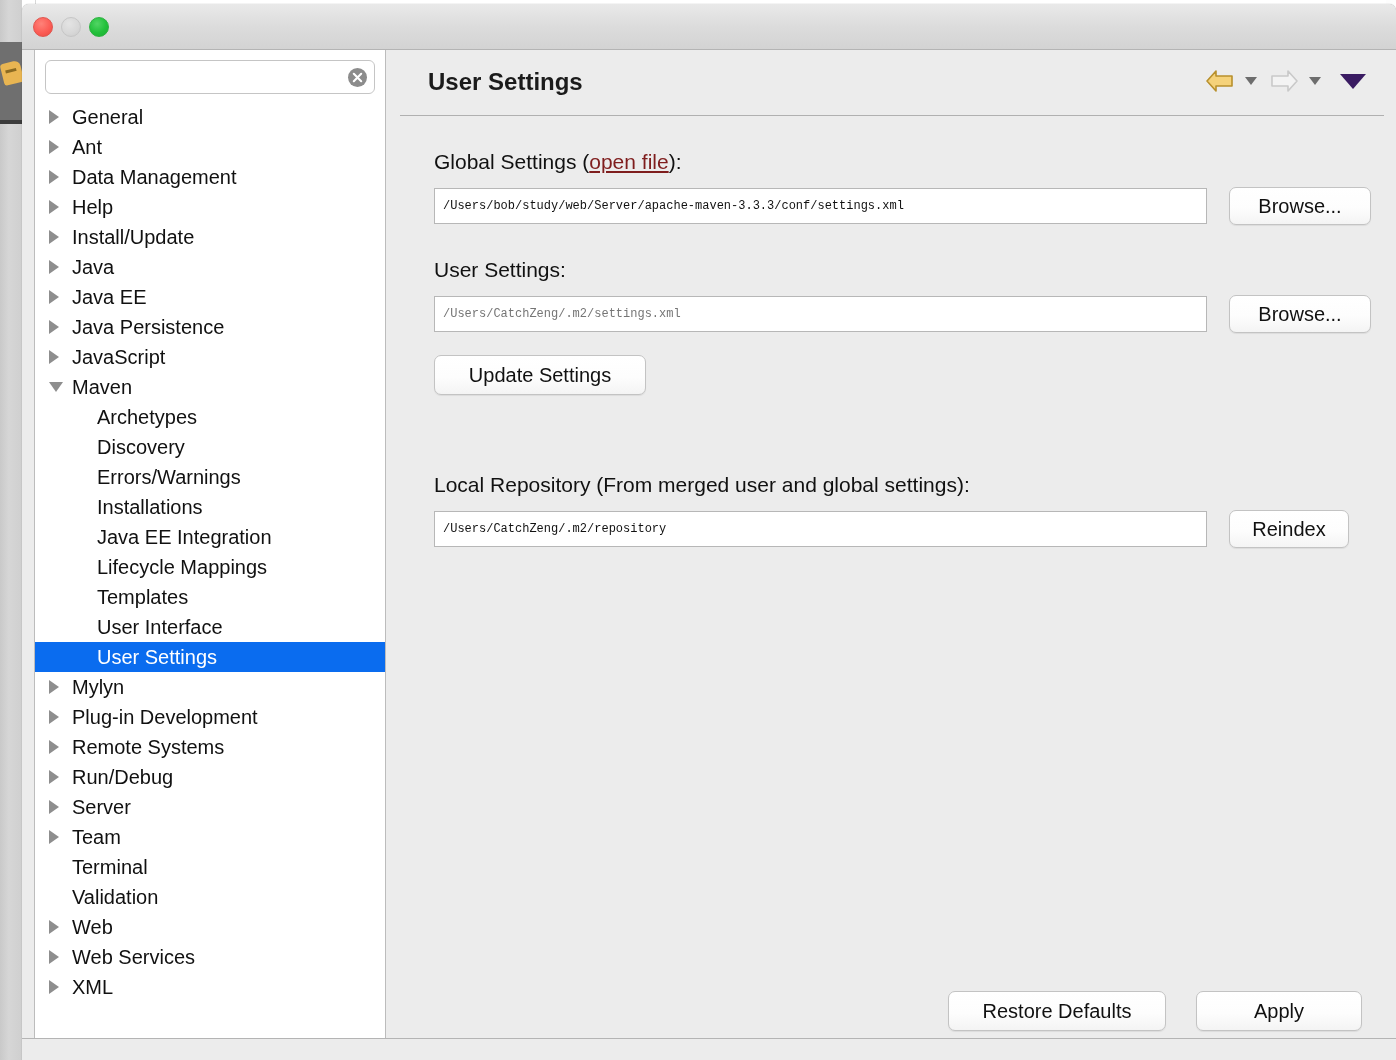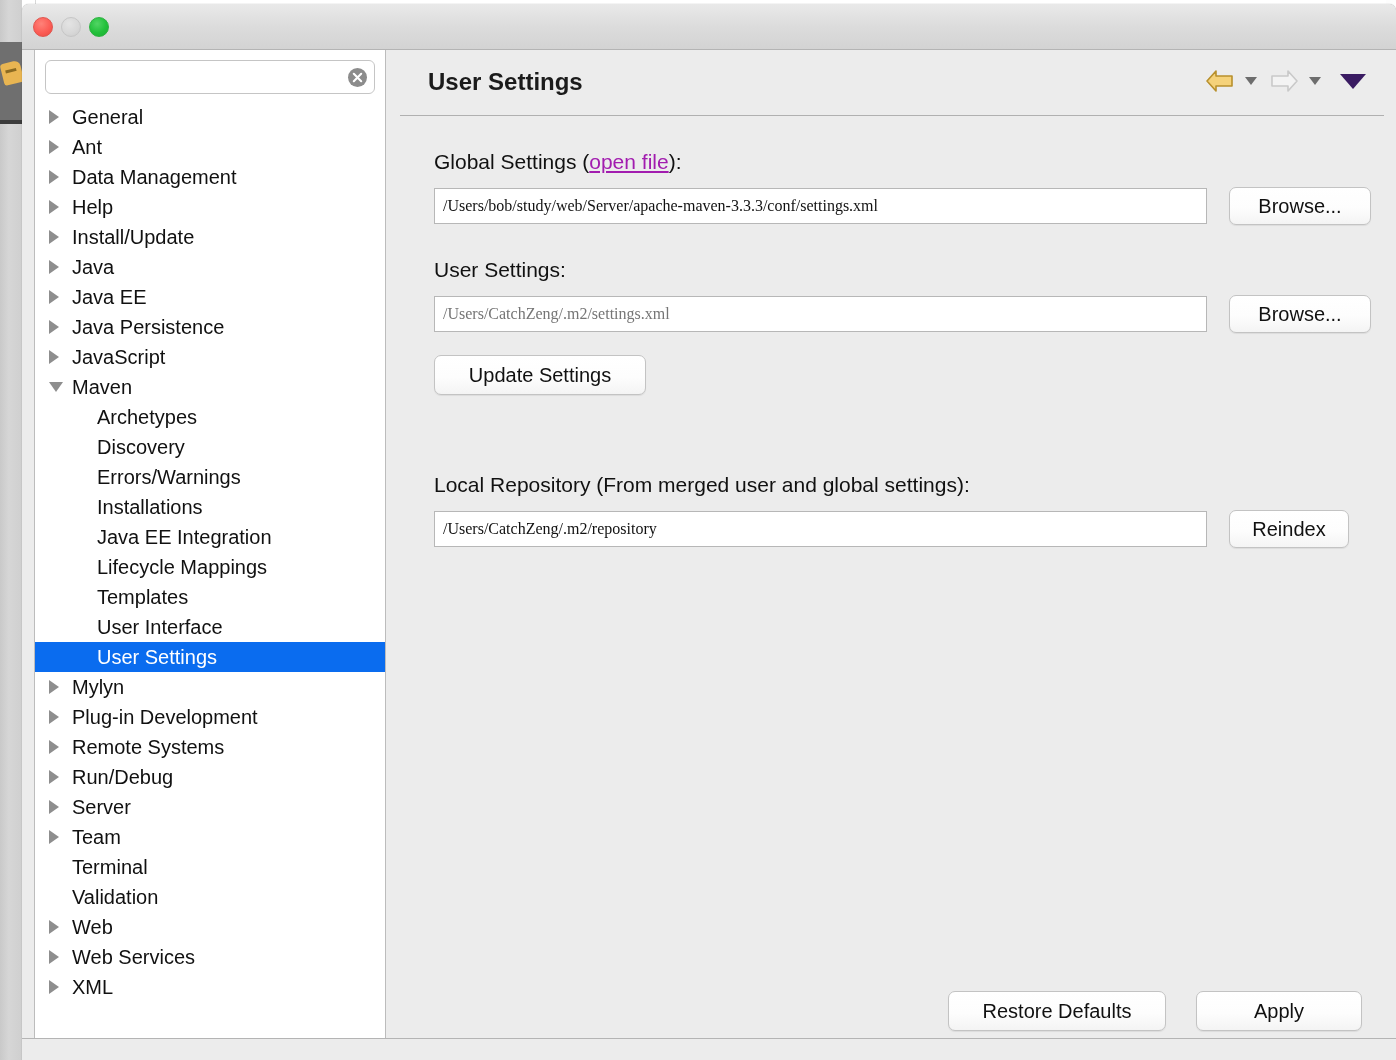--- a/index.html
+++ b/index.html
@@ -271,36 +271,36 @@
     position: relative;
     padding: 34px 28px 0 34px;
     height: 943px;
   }
   .field-label {
     font-size: 21px;
     color: #111;
     margin-bottom: 13px;
   }
   .field-label a {
-    color: #a21caf;
+    color: #7f1d1d;
     text-decoration: underline;
   }
   .row {
     display: flex;
     align-items: center;
     gap: 22px;
   }
   .text-field {
     flex: 0 0 auto;
     width: 773px;
     height: 36px;
     border: 1px solid #b7b7b7;
     background: #ffffff;
-    font-size: 16px;
-    font-family: Liberation Serif, serif;
+    font-size: 12px;
+    font-family: Liberation Mono, monospace;
     padding: 0 8px;
     color: #111;
     outline: none;
     border-radius: 0;
   }
   .text-field.placeholder-style { color: #404040; }
   .btn {
     height: 38px;
     min-width: 142px;
     padding: 0 16px;

